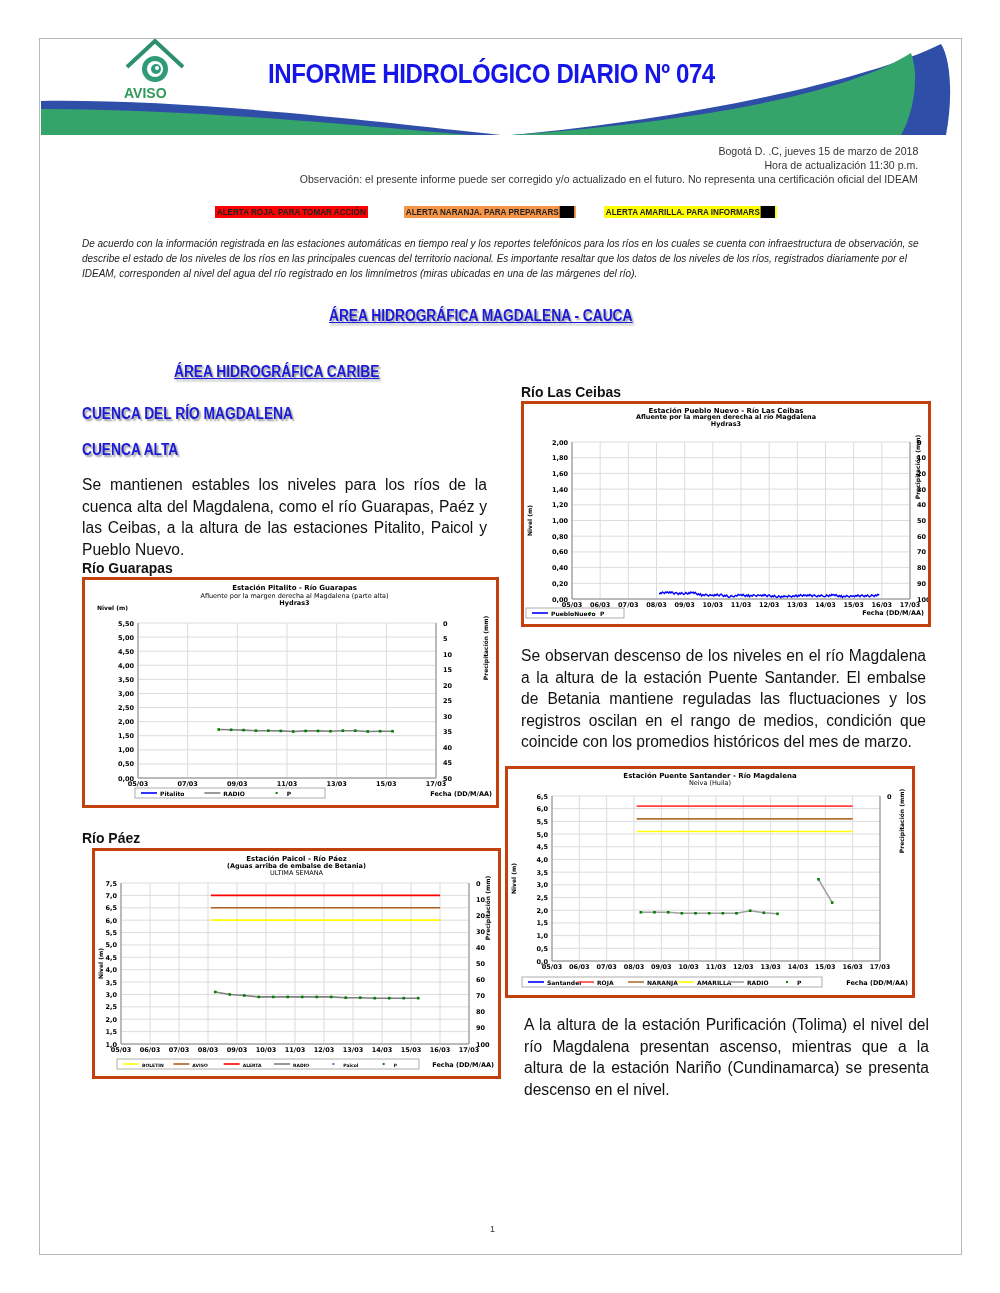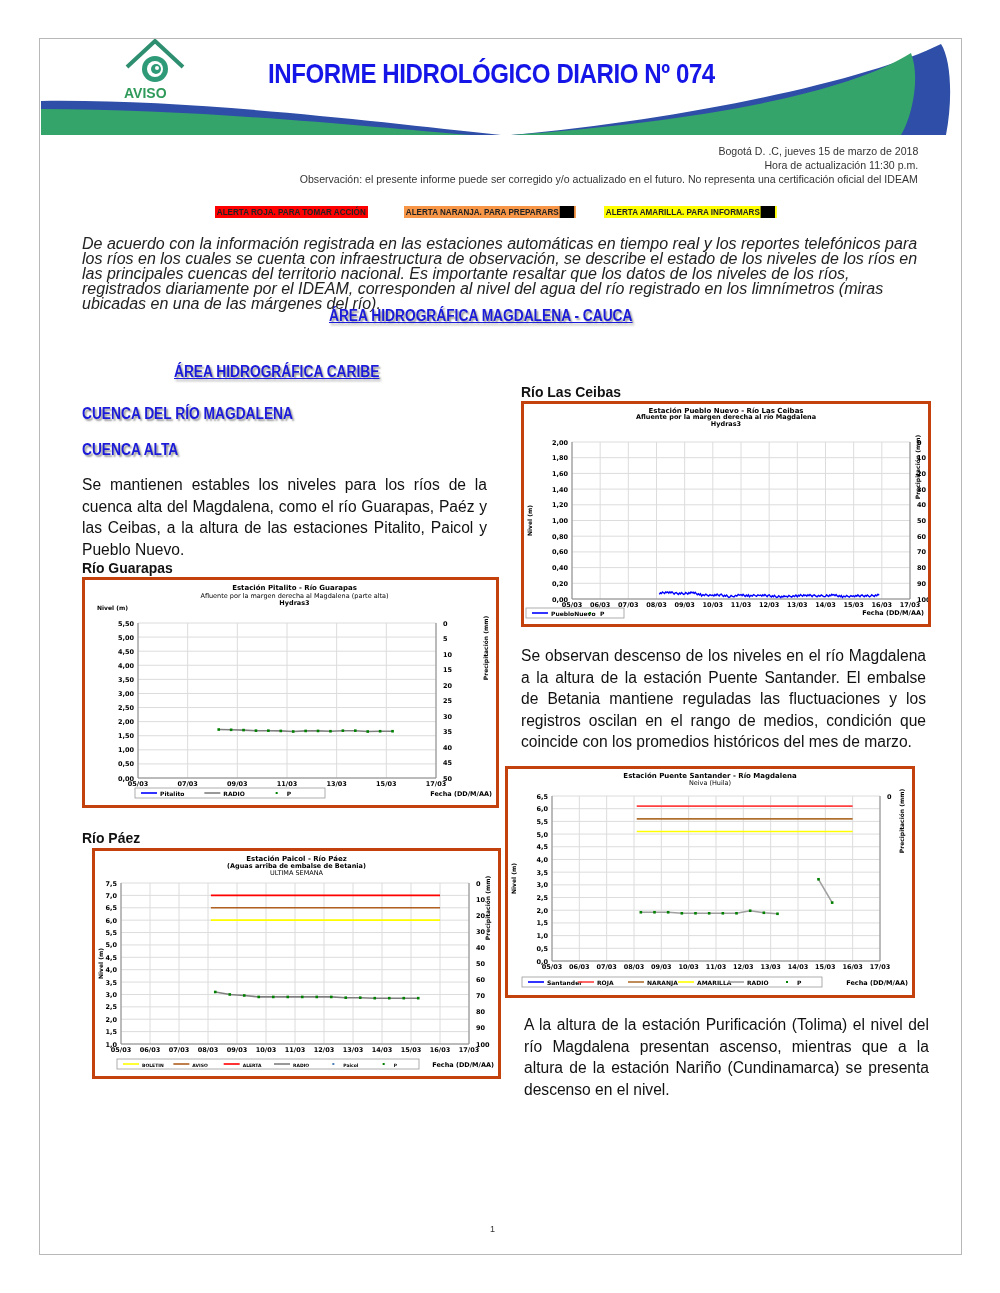--- a/index.html
+++ b/index.html
@@ -5,21 +5,21 @@
   html, body { margin:0; padding:0; background:#ffffff; }
   body { width:1000px; height:1293px; position:relative; font-family:"Liberation Sans", sans-serif; color:#111; overflow:hidden; }
   .page { position:absolute; left:39px; top:38px; width:921px; height:1215px; border:1px solid #b8b8b8; background:#fff; }
   .banner { position:absolute; left:41px; top:39px; width:919px; height:96px; overflow:hidden; }
   .banner svg { position:absolute; left:0; top:0; }
   .title { position:absolute; left:268px; top:58px; font-size:28px; font-weight:bold; color:#1515e8; letter-spacing:-0.5px; transform:scaleX(0.86); transform-origin:left top; white-space:nowrap; }
   .ideam { position:absolute; left:124px; top:85px; font-size:14px; font-weight:bold; color:#2f9a5a; }
   .meta { position:absolute; right:82px; text-align:right; font-size:11.5px; color:#333; white-space:nowrap; transform:scaleX(0.92); transform-origin:right top; }
   .alert { position:absolute; top:206px; height:12px; font-size:9px; line-height:12px; font-weight:bold; color:#222; padding:0 2px; white-space:nowrap; transform:scaleX(0.9); transform-origin:left top; }
   .blk { display:inline-block; width:16px; height:12px; background:#000; vertical-align:top; margin-left:1px; }
-  .intro { position:absolute; left:82px; top:236px; width:850px; font-size:16px; line-height:15px; font-style:italic; color:#222; }
+  .intro { position:absolute; left:82px; top:236px; width:850px; font-size:10px; line-height:15px; font-style:italic; color:#222; }
   .h-area { position:absolute; font-weight:bold; color:#1a1ad8; text-decoration:underline; font-size:16px; text-shadow:2px 2px 2px #9a9a9a; transform:scaleX(0.86); transform-origin:left top; white-space:nowrap; }
   .h-sub { position:absolute; left:82px; font-weight:bold; color:#1a1ad8; font-size:16px; text-shadow:2px 2px 2px #9a9a9a; transform:scaleX(0.86); transform-origin:left top; white-space:nowrap; }
   .para { position:absolute; font-size:15.6px; line-height:21.6px; color:#111; text-align:justify; }
   .river { position:absolute; font-size:15.5px; font-weight:bold; color:#111; transform:scaleX(0.9); transform-origin:left top; white-space:nowrap; }
   .chart { position:absolute; border:3px solid #c2410c; background:#fff; }
   .chart svg { display:block; }
   .pnum { position:absolute; left:490px; top:1224px; font-size:9px; color:#333; }
   svg text { font-family:"DejaVu Sans", sans-serif; }
 </style>
 </head>

